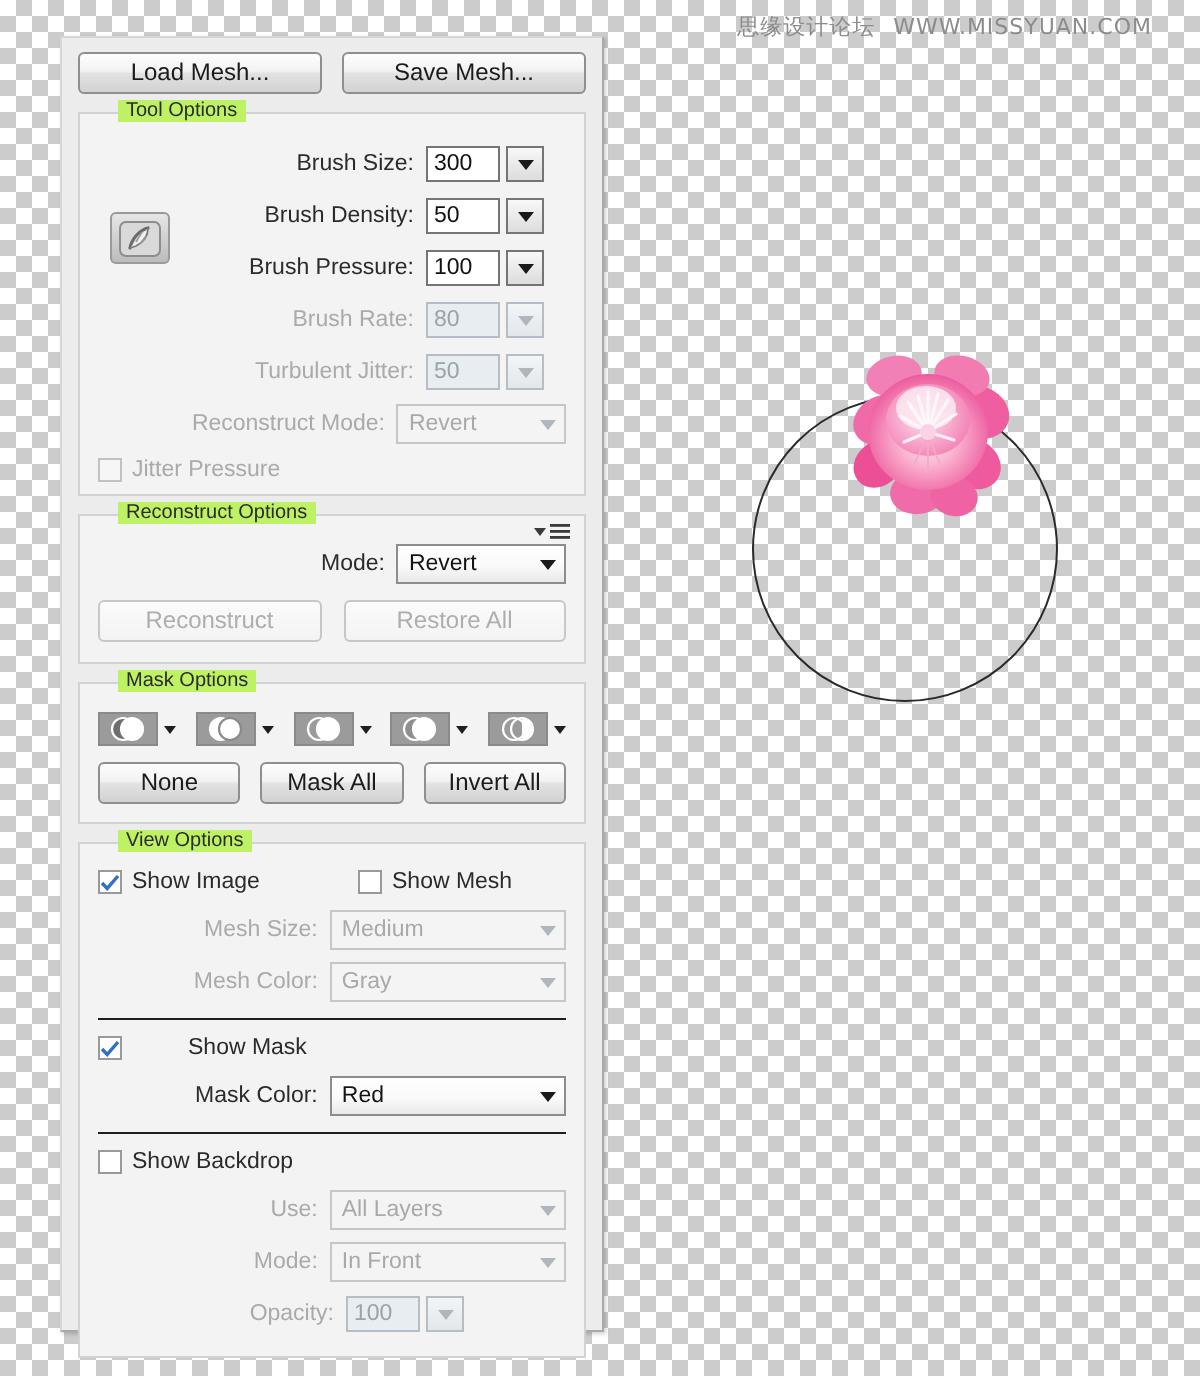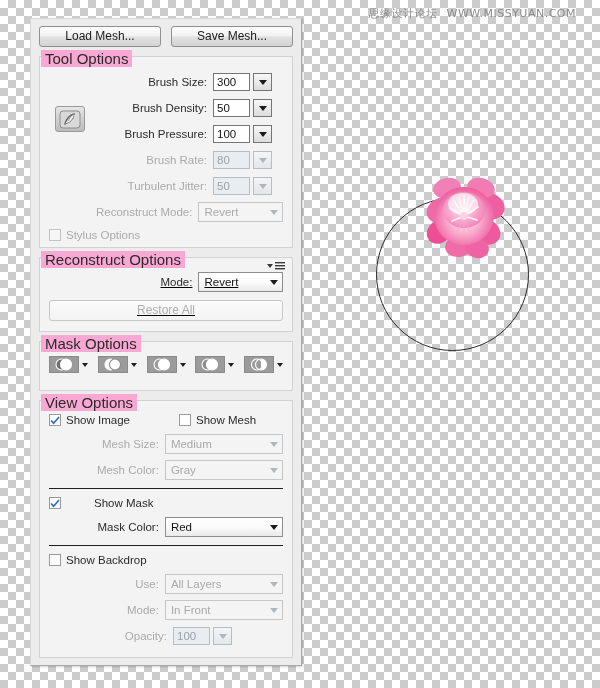--- a/index.html
+++ b/index.html
@@ -80,24 +80,24 @@
   
   .group {
     position: relative;
     border: 1px solid #d2d2d2;
     background: #f3f3f3;
     margin-bottom: 9px;
     padding: 16px 9px 9px 9px;
   }
   .group-title {
     position: absolute;
-    top: -7px; left: 1px;
-    background: #f9a8d4;
+    top: -7px; left: 19px;
+    background: #bef264;
     padding: 0 4px;
-    font-size: 15px;
+    font-size: 10px;
     color: #2b2b2b;
     white-space: nowrap;
   }
   .group-menu {
     position: absolute;
     top: 3px; right: 6px;
     width: 20px; height: 11px;
     display: flex; align-items: center; gap: 1px;
   }
 
@@ -326,44 +326,45 @@
     <div class="row">
       <div class="lbl dim" style="width:158px;">Reconstruct Mode:</div>
       <div class="sel disabled" style="width:92px;">
         <span class="selv">Revert</span>
         <span class="arw2 tri-dn dim"></span>
       </div>
     </div>
 
     <div class="cbrow" style="margin-top:6px;">
       <span class="cbx" style="border-color:#c2c2c2;background:#f6f6f6;"></span>
-      <span class="lbl dim">Stylus Options</span>
+      <span class="lbl dim">Jitter Pressure</span>
     </div>
   </div>
 
-  <div class="group" style="padding-top:13px;padding-bottom:10px;text-decoration:underline;">
+  <div class="group" style="padding-top:13px;padding-bottom:10px;">
     <div class="group-title">Reconstruct Options</div>
     <div class="group-menu">
       <svg width="20" height="11" viewBox="0 0 20 11">
         <path d="M1 3 L7 3 L4 7 Z" fill="#3a3a3a"></path>
         <rect x="9" y="1" width="10" height="1.4" fill="#3a3a3a"></rect>
         <rect x="9" y="4" width="10" height="1.4" fill="#3a3a3a"></rect>
         <rect x="9" y="7" width="10" height="1.4" fill="#3a3a3a"></rect>
       </svg>
     </div>
 
     <div class="row">
       <div class="lbl" style="width:158px;">Mode:</div>
       <div class="sel" style="width:92px;">
         <span class="selv">Revert</span>
         <span class="arw2 tri-dn"></span>
       </div>
     </div>
 
     <div class="recon-btns">
+      <div class="btn disabled">Reconstruct</div>
       <div class="btn disabled">Restore All</div>
     </div>
   </div>
 
   <div class="group" style="padding-top:14px;padding-bottom:9px;">
     <div class="group-title">Mask Options</div>
 
     <div class="mask-icons">
       <div class="mask-item">
         <span class="mask-glyph">
@@ -406,20 +407,25 @@
           <svg width="22" height="13" viewBox="0 0 22 13">
               <circle cx="9" cy="6.5" r="5.5" fill="#9b9b9b" stroke="#fff" stroke-width="1.1"></circle>
               <path d="M13 1 A5.5 5.5 0 0 1 13 12 Z" fill="#ffffff"></path>
               <circle cx="13" cy="6.5" r="5.5" fill="none" stroke="#ffffff" stroke-width="1.1"></circle>
             </svg>
         </span>
         <span class="tiny-tri"></span>
       </div>
     </div>
 
+    <div class="mask-btns">
+      <div class="btn">None</div>
+      <div class="btn">Mask All</div>
+      <div class="btn">Invert All</div>
+    </div>
   </div>
 
   <div class="group" style="padding-top:13px;padding-bottom:10px;">
     <div class="group-title">View Options</div>
 
     <div class="viewflex" style="margin-bottom:7px;">
       <div class="cbrow" style="width:130px;text-align:right;">
         <span class="cbx">
           <svg width="10" height="9" viewBox="0 0 10 9">
               <path d="M1 4.5 L3.6 7.2 L9 1" stroke="#2f6fc4" stroke-width="1.7" fill="none"></path>

